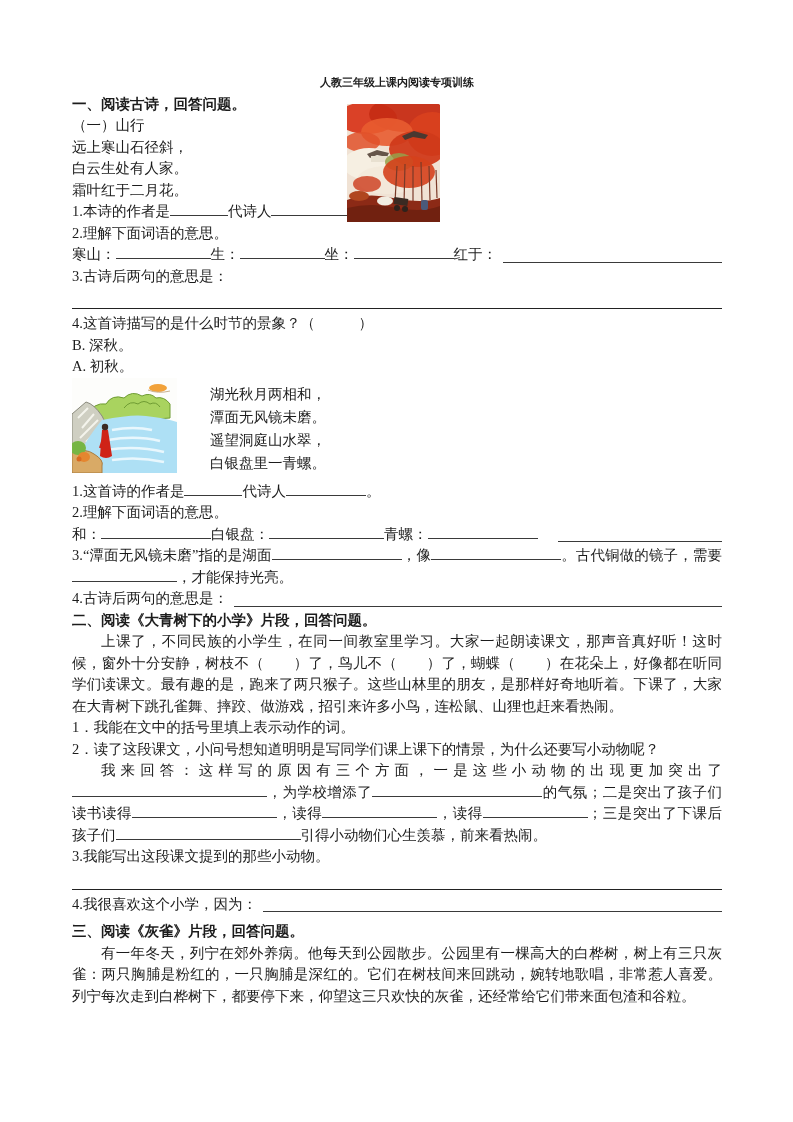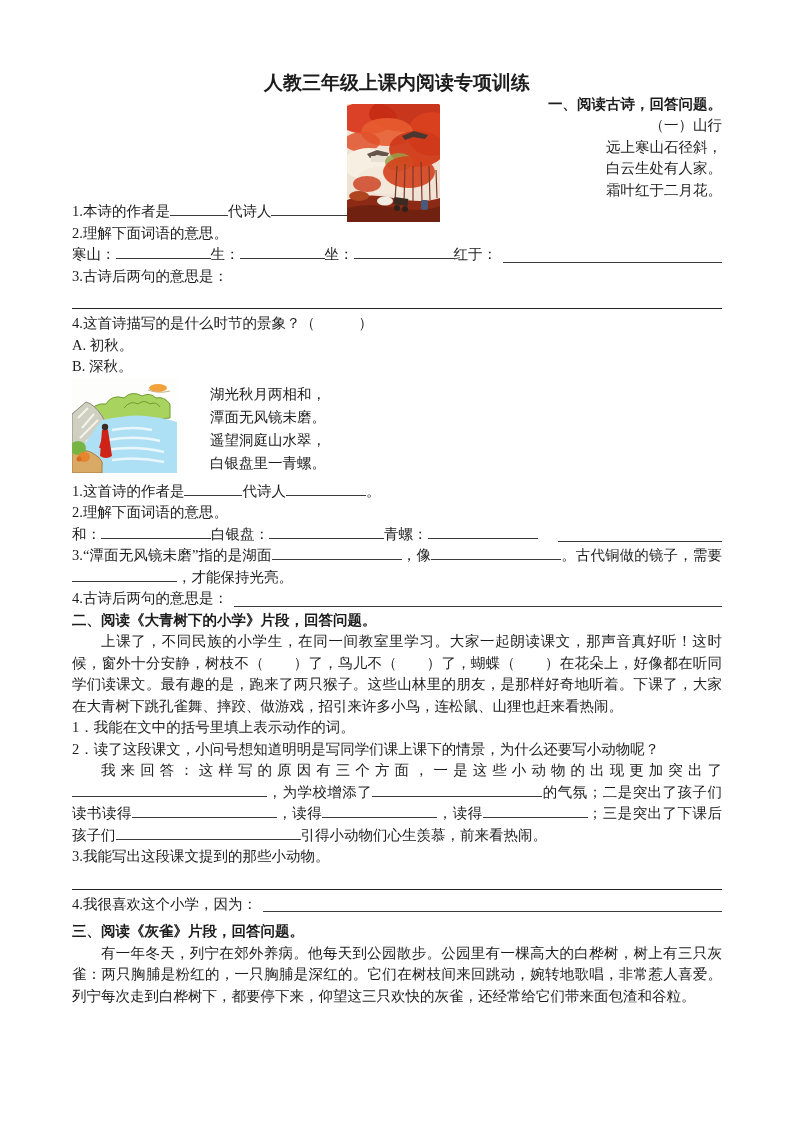--- a/index.html
+++ b/index.html
@@ -8,23 +8,23 @@
     position:relative;
     width:793px; height:1122px;
     margin:0 auto;
     background:#ffffff;
     padding:72px 71px 0 72px;
     font-family:"Liberation Serif","DejaVu Serif",serif;
     font-size:14.5px;
     color:#1c1c1c;
   }
   .sheet p { line-height:21.5px; }
-  .doc-title { text-align:center; font-weight:bold; font-size:19px; line-height:22px; }
+  .doc-title { text-align:center; font-weight:bold; font-size:11px; line-height:22px; }
   .bold { font-weight:bold; }
-  .rel { position:relative;text-align:right; }
+  .rel { position:relative; }
   .blank {
     display:inline-block;
     border-bottom:1px solid #3a3a3a;
     height:14px;
     vertical-align:baseline;
   }
   .w58{width:58px}.w80{width:80px}.w85{width:85px}.w95{width:95px}
   .w100{width:100px}.w105{width:105px}.w110{width:110px}.w115{width:115px}
   .w130{width:130px}.w145{width:145px}.w170{width:170px}.w185{width:185px}.w195{width:195px}
   .flexline { display:flex; align-items:baseline; line-height:21.5px; }
@@ -98,22 +98,22 @@
     <span style="flex:1 1 auto; display:flex; align-items:baseline;">
         <span>红于：</span>
         <span class="grow-blank"></span>
       </span>
   </div>
 
   <p>3.古诗后两句的意思是：</p>
   <div class="answer-rule"></div>
 
   <p>4.这首诗描写的是什么时节的景象？（　　　）</p>
+  <p>B. 深秋。</p>
   <p>A. 初秋。</p>
-  <p>B. 深秋。</p>
 
   <div class="p2row">
     <svg width="105" height="95" viewBox="0 0 105 95">
       <rect width="105" height="95" fill="#fdfdfb"></rect>
       <ellipse cx="86" cy="10" rx="9" ry="4" fill="#f2a23a"></ellipse>
       <path d="M76 12 q10 4 22 1" stroke="#c8b090" stroke-width="1" fill="none"></path>
       <path d="M14 38 q8 -14 20 -12 q6 -10 18 -6 q8 -8 18 -2 q8 -4 14 2 q8 -2 14 6 l0 14 L14 46z" fill="#a9d35f" stroke="#6f9c33" stroke-width="1"></path>
       <path d="M52 30 q6 -8 14 -4 q6 -5 12 0 q6 -3 10 3" fill="none" stroke="#6f9c33" stroke-width="1"></path>
       <path d="M0 36 L14 24 q8 2 16 14 q6 10 4 18 L20 68 L0 74 z" fill="#cfcfc2" stroke="#8a8a7c" stroke-width="1"></path>
       <path d="M6 40 L16 30 M10 50 L22 36 M8 60 L26 42 M14 64 L30 48" stroke="#f4f4ec" stroke-width="2" fill="none"></path>

